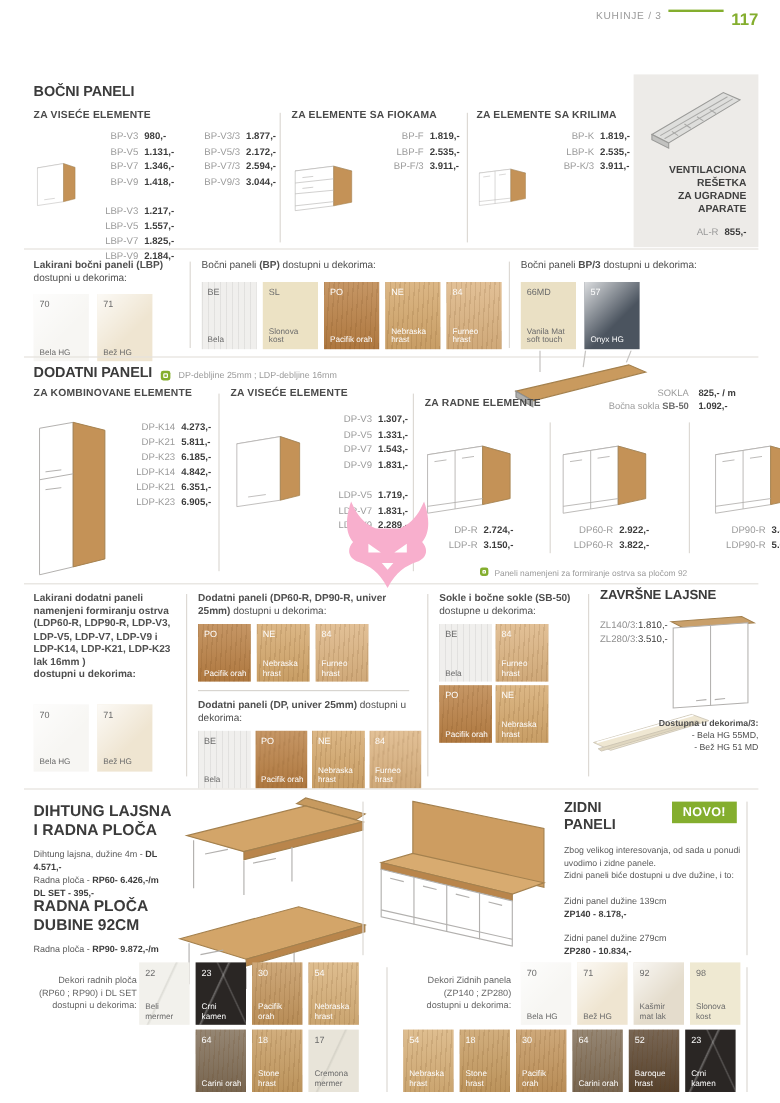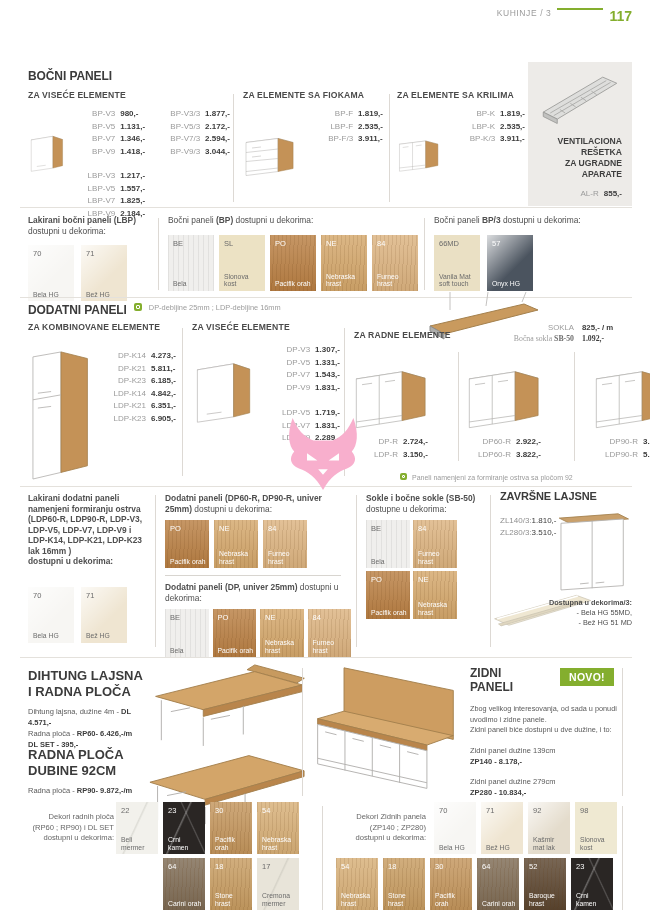--- a/index.html
+++ b/index.html
@@ -275,21 +275,21 @@
   </div>
         <div class="sw lt gl" style="background-color: rgb(75, 84, 95);">
     <span class="sw-code">57</span>
     <span class="sw-name">Onyx HG</span>
   </div>
       </div>
   </div>
 
   <div class="abs hline" style="top:297px;"></div>
 
-  <div class="abs" style="left:28px;top:303px;display:flex;align-items:flex-start;gap:7px;">
+  <div class="abs" style="left:28px;top:303px;display:flex;align-items:flex-end;gap:7px;">
     <span class="sec-title">DODATNI PANELI</span>
     <span class="legend-ic"></span>
     <span class="note-gray">DP-debljine 25mm ; LDP-debljine 16mm</span>
   </div>
 
   <div class="abs" style="left:28px;top:322px;width:150px;">
     <div class="colhead">ZA KOMBINOVANE ELEMENTE</div>
     <div style="display:flex;gap:6px;margin-top:8px;">
       <svg width="66" height="146" viewBox="0 0 80 176">
         <polygon points="6,20 40,14 40,160 6,168" fill="#ffffff" stroke="#b2b0ae"></polygon>
@@ -383,21 +383,21 @@
         <line x1="106" y1="0" x2="102" y2="10"></line>
       </g>
     <polygon points="10,34 104,12 118,18 24,42" fill="#c99a5e" stroke="#a4814e"></polygon>
     <polygon points="10,34 24,42 24,47 10,39" fill="#aeaeac" stroke="#8e8e8c"></polygon>
   </svg>
   <div class="abs" style="left:490px;top:322px;width:142px;">
     <div style="display:flex;justify-content:flex-end;font-size:7.8px;line-height:11px;">
       <span style="color:#9b9b9b;">SOKLA</span>
       <span class="b" style="width:50px;margin-left:8px;">825,- / m</span>
     </div>
-    <div style="display:flex;justify-content:flex-end;font-size:7.8px;line-height:11px;font-family:Liberation Serif, serif;">
+    <div style="display:flex;justify-content:flex-end;font-size:7.8px;line-height:11px;">
       <span style="color:#9b9b9b;"><span>Bočna sokla </span><span class="b" style="color:#6d6d6d;">SB-50</span></span>
       <span class="b" style="width:50px;margin-left:8px;">1.092,-</span>
     </div>
   </div>
   <div class="abs colhead" style="left:354px;top:330px;">ZA RADNE ELEMENTE</div>
 
   <div class="abs" style="left:352px;top:352px;display:flex;">
     <div style="display:flex;">
         <div style="width:93px;border-right:1px solid #ddd9d4;padding-right:13px;margin-right:6px;">
     <svg width="86" height="84" viewBox="0 0 120 110">

